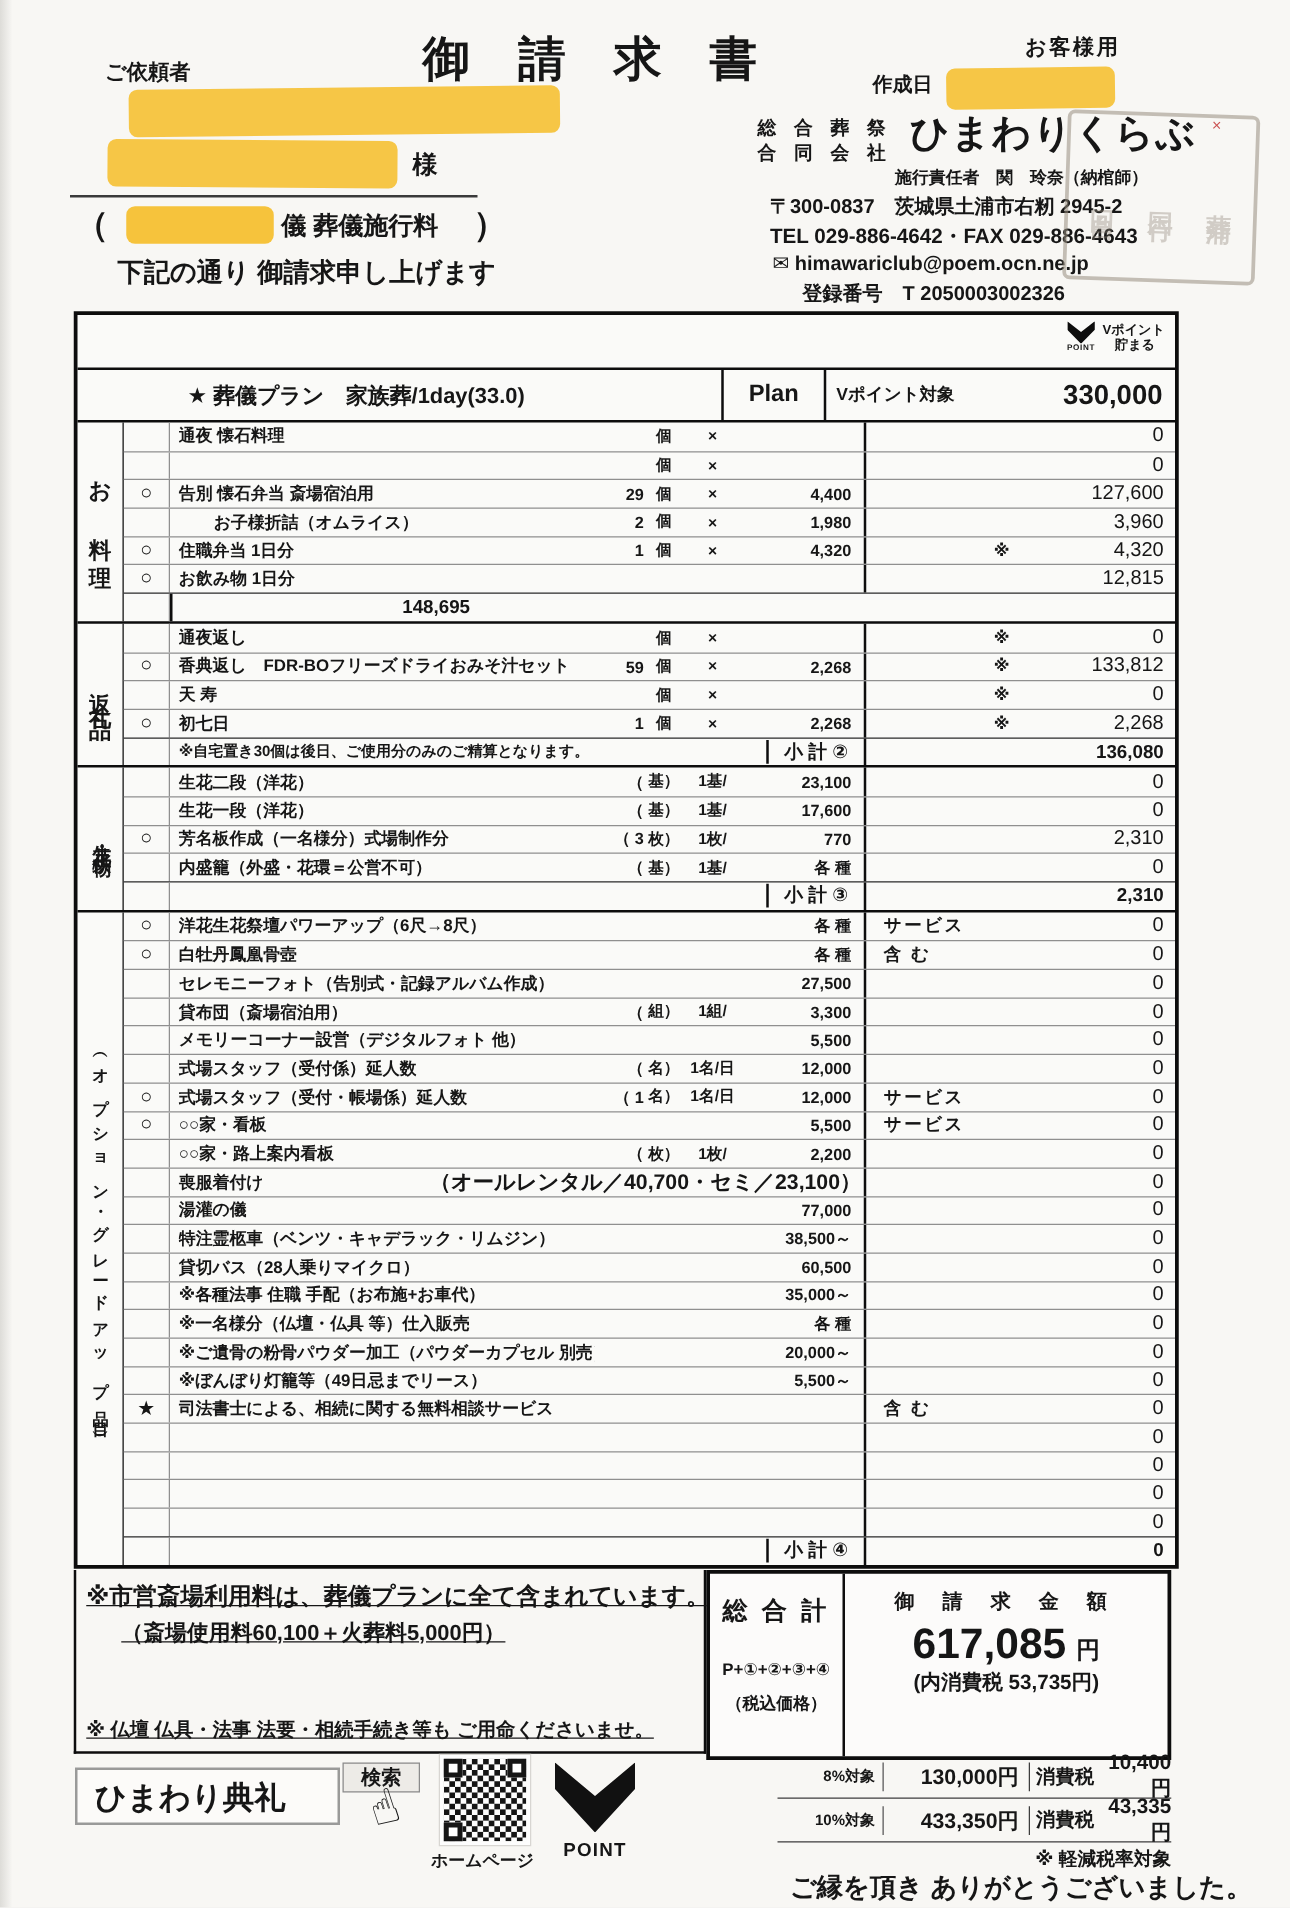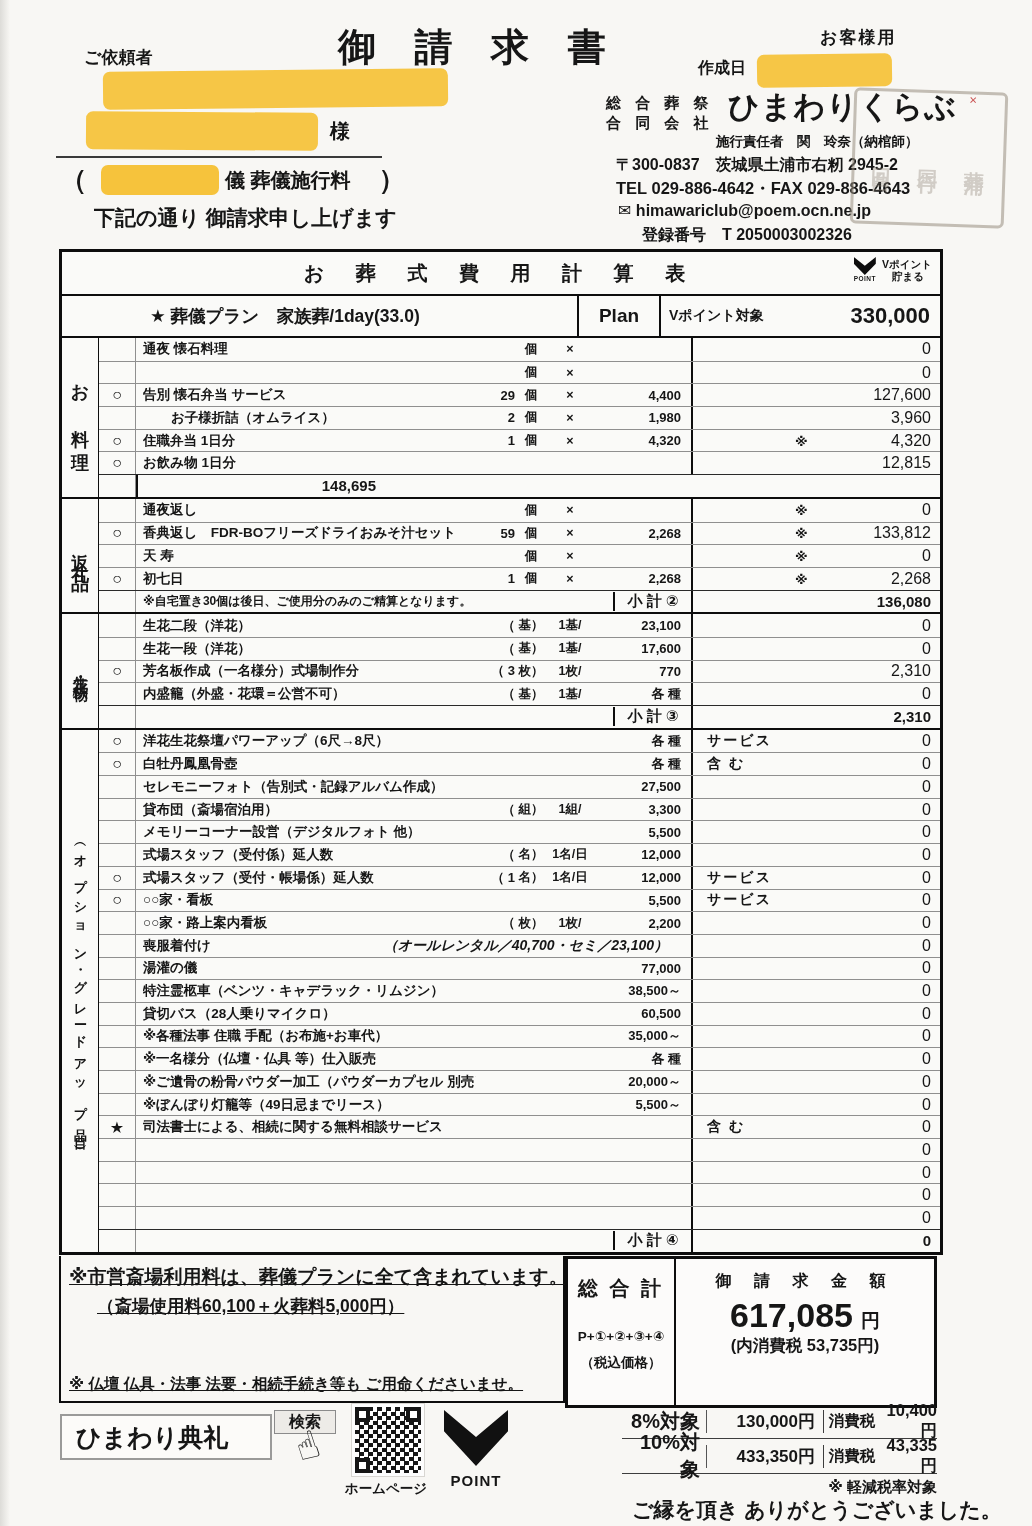--- a/index.html
+++ b/index.html
@@ -71,21 +71,21 @@
   .mark{width:36px;border-right:1px solid #8f8f8f;display:flex;align-items:center;
         justify-content:center;font-size:16px;font-weight:700;}
   .left{flex:1;display:flex;align-items:center;min-width:0;padding-left:7px;}
   .name{font-size:13.5px;font-weight:700;white-space:nowrap;overflow:hidden;}
   .name.indent{padding-left:28px;}
   .fill{flex:1;}
   .qty{width:46px;text-align:right;font-size:13px;font-weight:700;white-space:nowrap;}
   .unit{width:32px;text-align:center;font-size:12.5px;font-weight:700;white-space:nowrap;}
   .mult{width:46px;text-align:center;font-size:12.5px;font-weight:700;white-space:nowrap;}
   .price{width:88px;text-align:right;font-size:13px;font-weight:700;padding-right:10px;white-space:nowrap;}
-  .mid{margin-left:auto;font-size:14px;font-weight:700;padding-right:23px;white-space:nowrap;font-style:italic;}
+  .mid{margin-left:auto;font-size:17px;font-weight:700;padding-right:2px;white-space:nowrap;}
   .right{width:247px;border-left:2.5px solid #0d0d0d;display:flex;align-items:center;position:relative;}
   .flag{position:absolute;left:102px;top:50%;transform:translateY(-50%);font-size:13px;font-weight:700;}
   .service{padding-left:14px;font-size:14px;font-weight:800;letter-spacing:2px;white-space:nowrap;}
   .amount{margin-left:auto;padding-right:9px;font-size:16px;font-weight:500;white-space:nowrap;}
   .sub .note{font-size:12px;font-weight:800;white-space:nowrap;overflow:hidden;}
   .sub-label{margin-left:auto;width:76px;border-left:2.5px solid #0d0d0d;display:flex;align-items:center;
              justify-content:center;font-size:15px;font-weight:800;white-space:nowrap;}
   .sub .amount{font-size:15px;font-weight:700;}
 
   
@@ -118,21 +118,21 @@
   .qr{left:352px;top:1404px;width:66px;height:66px;background:
       repeating-conic-gradient(#151515 0 25%,#fdfdfd 0 50%) 0 0/9px 9px;border:3px solid #fdfdfd;
       outline:1px solid #d8d6d2;}
   .finder{position:absolute;width:15px;height:15px;border:4px solid #151515;background:#fff;box-sizing:border-box;}
   .qr-label{left:344px;top:1480px;width:84px;text-align:center;font-size:13.5px;font-weight:700;}
   .vchev-big{left:444px;top:1410px;width:64px;height:56px;background:#111;
              clip-path:polygon(0 0,50% 48%,100% 0,100% 38%,50% 100%,0 38%);}
   .vword-big{left:444px;top:1472px;width:64px;text-align:center;font-size:15px;font-weight:900;letter-spacing:1px;}
   .taxtbl{left:622px;top:1404px;width:315px;}
   .taxrow{display:flex;align-items:center;height:34px;border-bottom:1.5px solid #3d3d3d;}
-  .taxrow .c1{width:78px;text-align:right;font-size:20px;font-weight:700;padding-right:6px;}
+  .taxrow .c1{width:78px;text-align:right;font-size:12px;font-weight:700;padding-right:6px;}
   .taxrow .c2{width:118px;text-align:right;font-size:17px;font-weight:700;padding-right:8px;
               border-left:1px solid #555;border-right:1.5px solid #3d3d3d;box-sizing:border-box;}
   .taxrow .c3{width:56px;text-align:center;font-size:15.5px;font-weight:700;}
   .taxrow .c4{flex:1;text-align:right;font-size:16.5px;font-weight:700;}
   .tax-note{left:622px;top:1478px;width:315px;text-align:right;font-size:15px;font-weight:800;}
   .thanks{left:632px;top:1496px;font-size:21px;font-weight:800;white-space:nowrap;}
 </style>
 </head>
 <body>
 
@@ -170,21 +170,20 @@
   <div class="abs co-reg">登録番号　T 2050003002326</div>
   <div class="abs stamp">
     <span class="redmark">×</span>
     <span class="col">回自</span>
     <span class="col">国行</span>
     <span class="col">葬浦</span>
   </div>
 
   <div class="abs tbl">
     <div class="tbl-header">
-      <span class="tbl-title">お 葬 式 費 用 計 算 表</span>
       <span class="vbadge">
         <span class="vlogo">
           <span class="vchev"></span>
           <span class="vword">POINT</span>
         </span>
         <span class="vtxt">
           <div>Vポイント</div>
           <div class="l2">貯まる</div>
         </span>
       </span>
@@ -225,21 +224,21 @@
                 <div class="mult">×</div>
                 <div class="price"></div>
               </div>
               <div class="right">
                 <div class="amount">0</div>
               </div>
             </div>
             <div class="row">
               <div class="mark">○</div>
               <div class="left">
-                <div class="name">告別 懐石弁当 サービス</div>
+                <div class="name">告別 懐石弁当 斎場宿泊用</div>
                 <div class="fill"></div>
                 <div class="qty">29</div>
                 <div class="unit">個</div>
                 <div class="mult">×</div>
                 <div class="price">4,400</div>
               </div>
               <div class="right">
                 <div class="amount">127,600</div>
               </div>
             </div>

